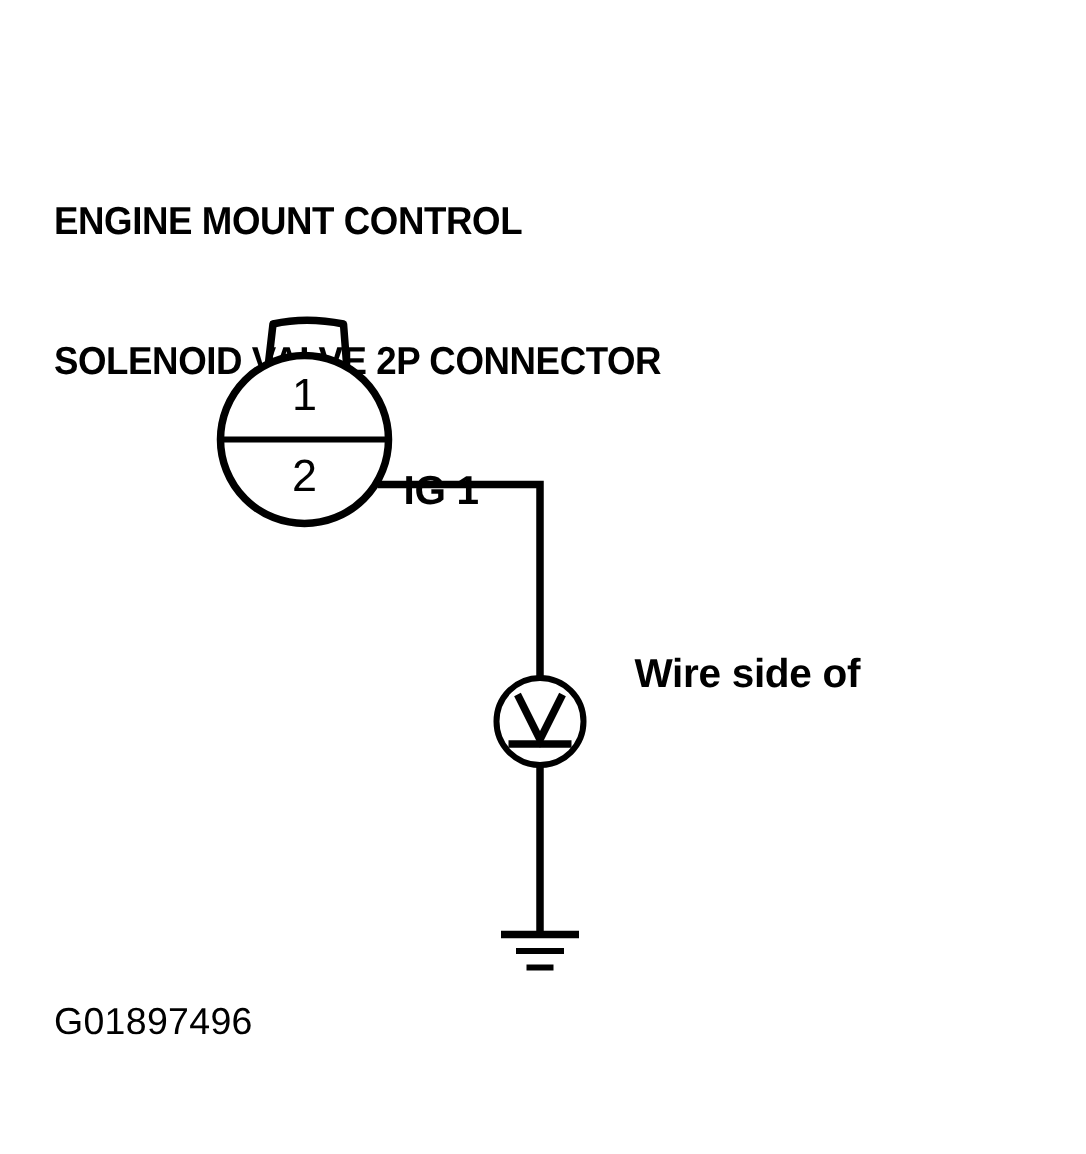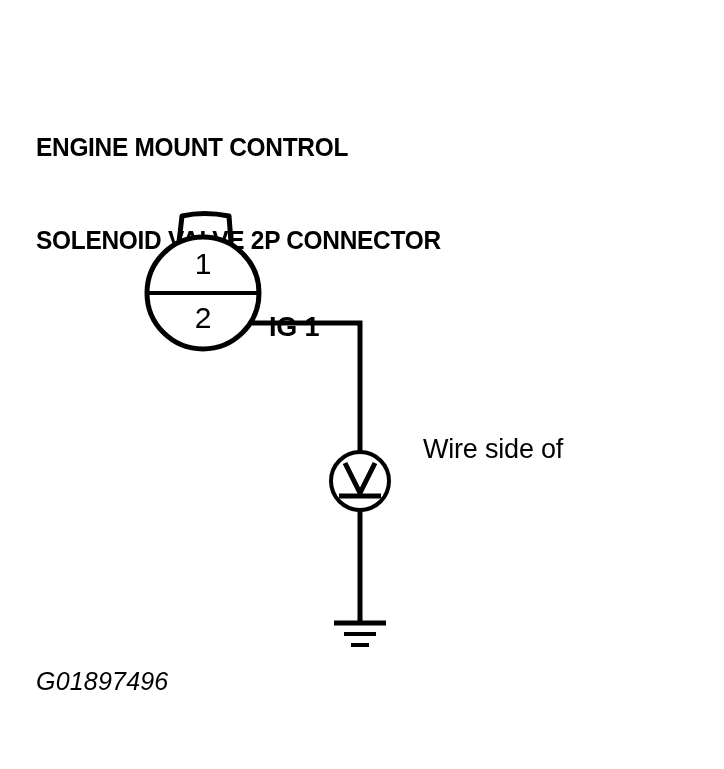--- a/index.html
+++ b/index.html
@@ -62,34 +62,33 @@
     letter-spacing: -0.2px;
     text-align: right;
   }
   .wire-label span { display: block; }
   .note-text {
     position: absolute;
     left: 423px;
     top: 369px;
     font-size: 27px;
     line-height: 32px;
-    font-weight: 400;
+    font-weight: 700;
     white-space: pre;
     letter-spacing: -0.2px;
   }
   .note-text span { display: block; }
   .ref-code {
     position: absolute;
     left: 36px;
     top: 669px;
     font-size: 25px;
     line-height: 1;
     font-weight: 400;
     letter-spacing: 0.2px;
-    font-style: italic;
   }
 </style>
 </head>
 <body>
 
 <div id="canvas">
 
   <div class="title-block">
     <span class="title-line">ENGINE MOUNT CONTROL</span>
     <span class="title-line">SOLENOID VALVE 2P CONNECTOR</span>

